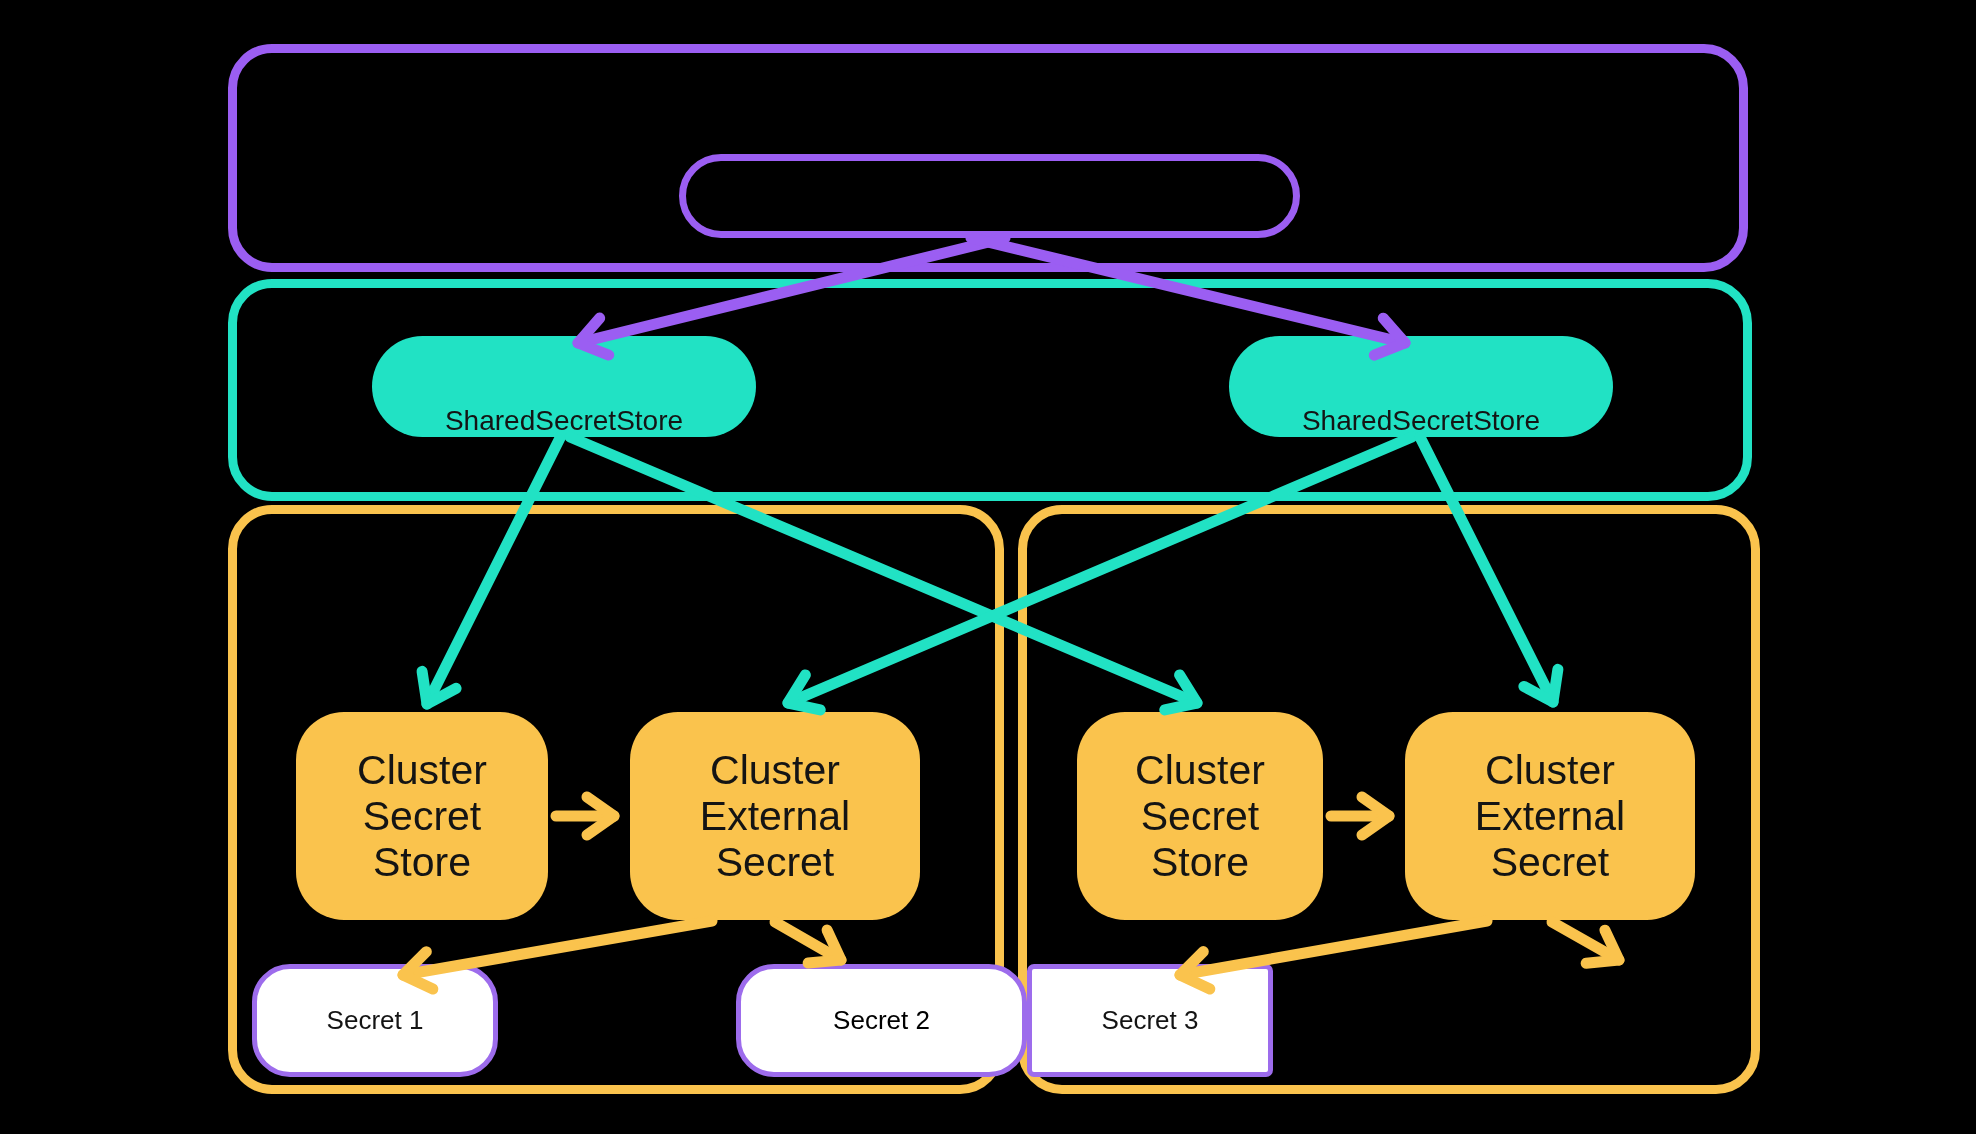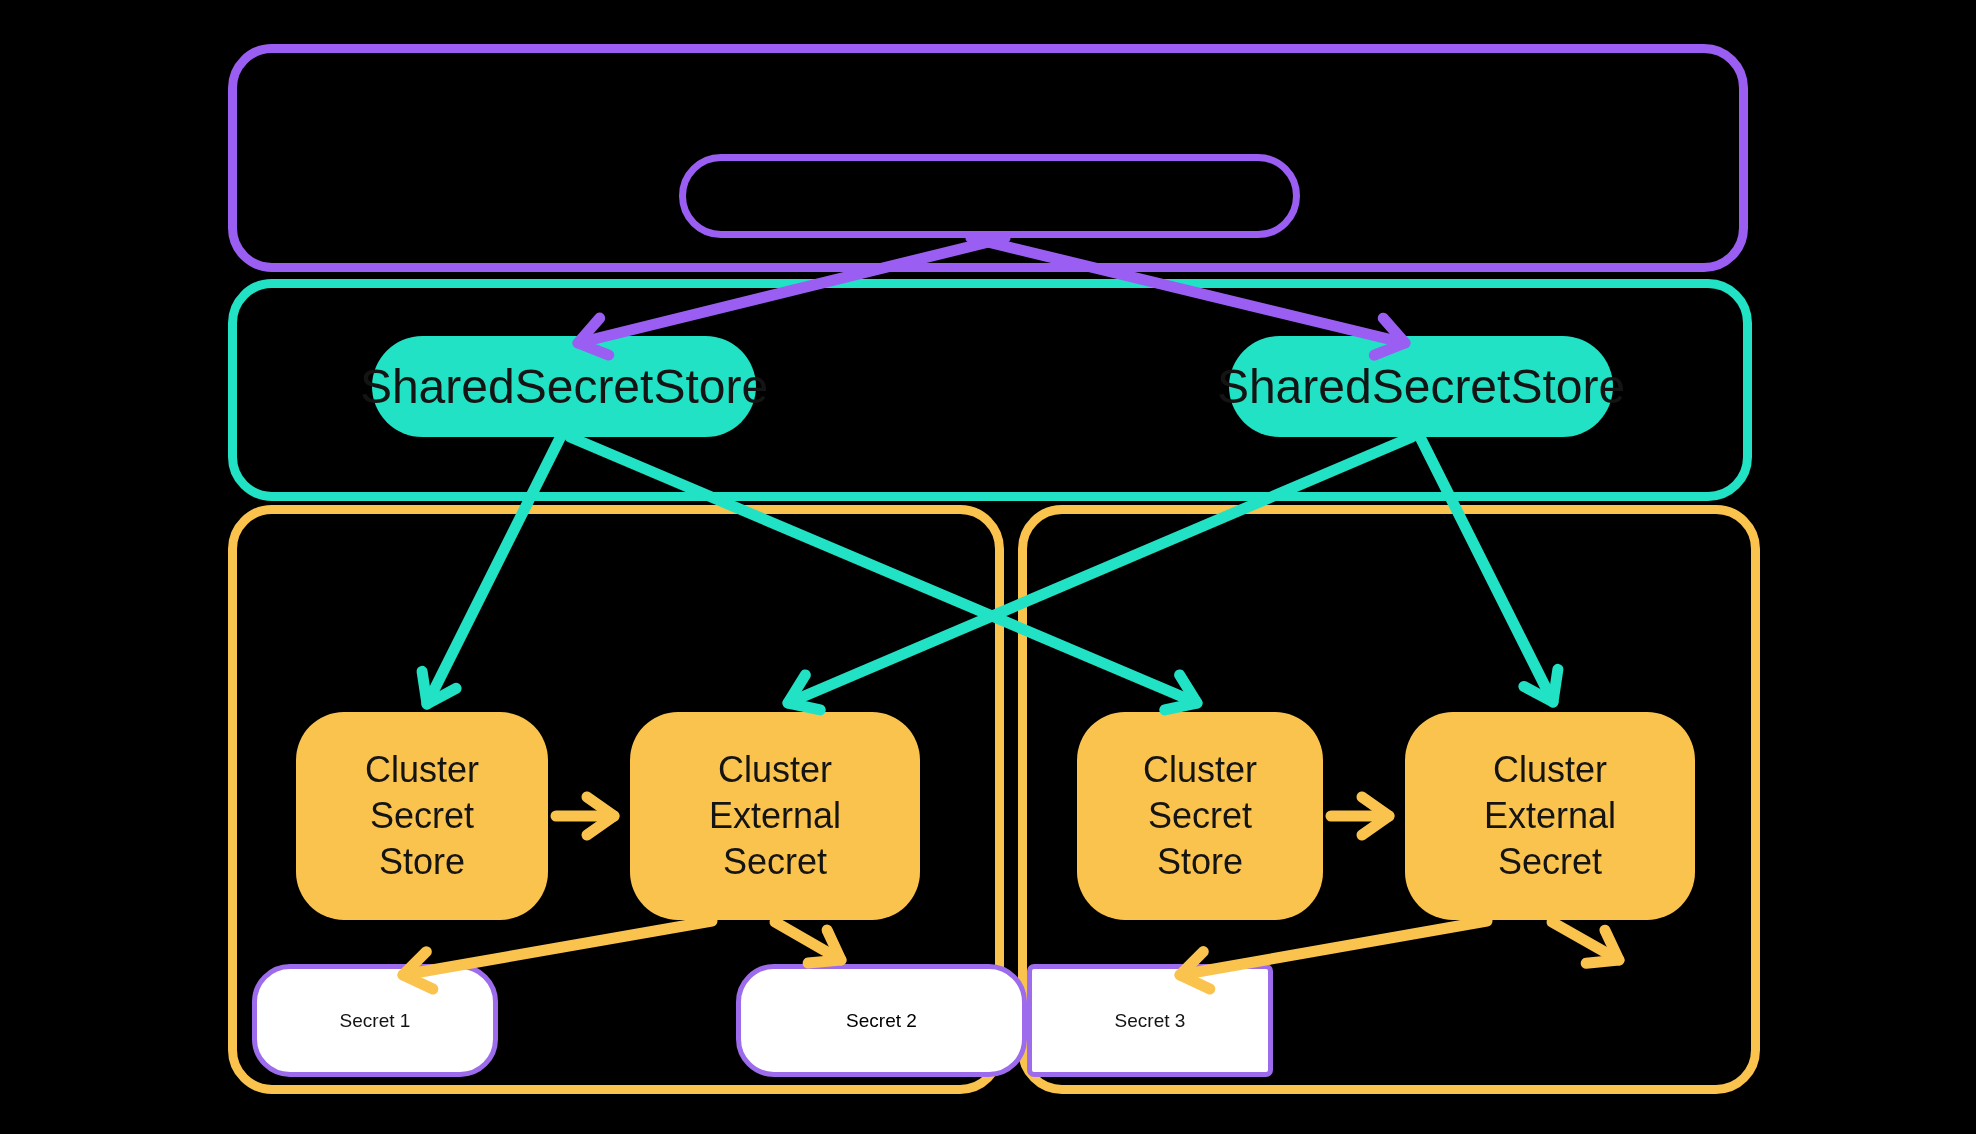--- a/index.html
+++ b/index.html
@@ -27,42 +27,42 @@
     border-style: solid;
     border-width: 7px;
     border-radius: 42px;
     background: transparent;
   }
 
   
   .store-pill {
     border-radius: 51px;
     display: flex;
-    align-items: center;
+    align-items: flex-end;
     justify-content: center;
-    font-size: 48px;
+    font-size: 28px;
   }
   .cluster-node {
     border-radius: 48px;
     display: flex;
     flex-direction: column;
     align-items: center;
     justify-content: center;
-    font-size: 36px;
+    font-size: 41px;
     line-height: 46px;
     text-align: center;
   }
   .secret-pill {
     border-style: solid;
     border-width: 5px;
     border-radius: 38px;
     display: flex;
     align-items: center;
     justify-content: center;
-    font-size: 19px;
+    font-size: 26px;
   }
 
   svg.arrows {
     position: absolute;
     left: 0;
     top: 0;
     pointer-events: none;
   }
   svg.arrows line {
     fill: none;

